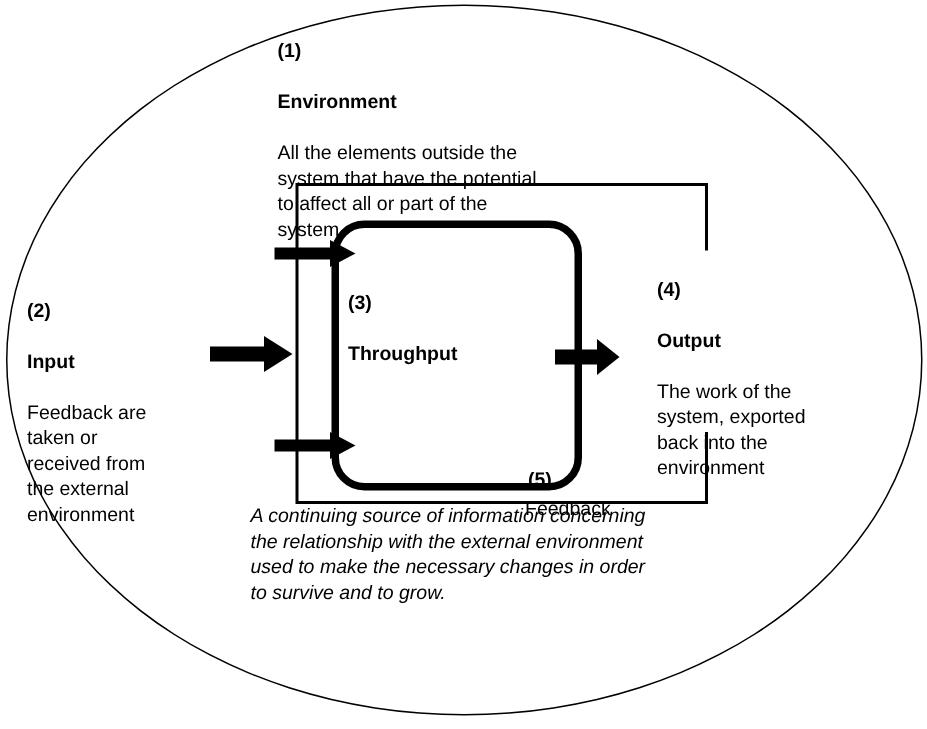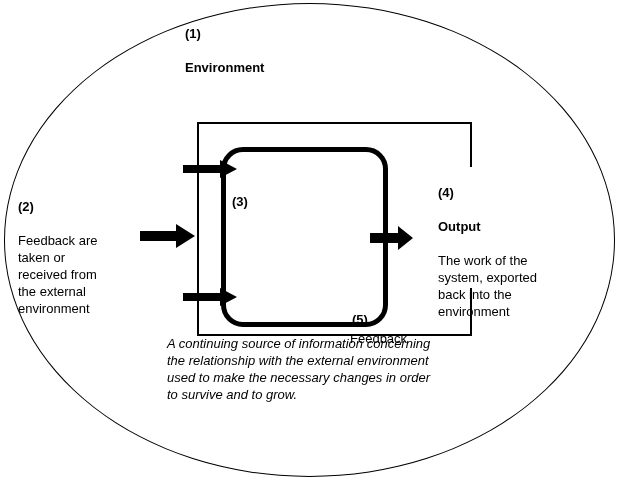--- a/index.html
+++ b/index.html
@@ -40,42 +40,48 @@
 
 <div class="stage">
 
   <div class="ellipse"></div>
   <div class="outer-rect"></div>
   <div class="round-rect"></div>
 
   <div class="tb env">
     <div class="num">(1)</div>
     <div class="ttl">Environment</div>
+    <div class="bdy">All the elements outside the
+system that have the potential
+to affect all or part of the
+system.</div>
   </div>
 
   <div class="tb inp">
     <div class="num">(2)</div>
+    <div class="ttl">Input</div>
     <div class="bdy">Feedback are
 taken or
 received from
 the external
 environment</div>
   </div>
 
   <div class="tb out">
     <div class="num">(4)</div>
     <div class="ttl">Output</div>
     <div class="bdy">The work of the
 system, exported
 back into the
 environment</div>
   </div>
 
   <div class="tb thr">
     <div class="num">(3)</div>
+    <div class="ttl">Throughput</div>
   </div>
 
   <div class="tb fb-num">(5)</div>
   <div class="tb fb-title">Feedback</div>
   <div class="tb fb-body">A continuing source of information concerning
 the relationship with the external environment
 used to make the necessary changes in order
 to survive and to grow.</div>
 
   <svg class="arrows" width="618" height="486">

